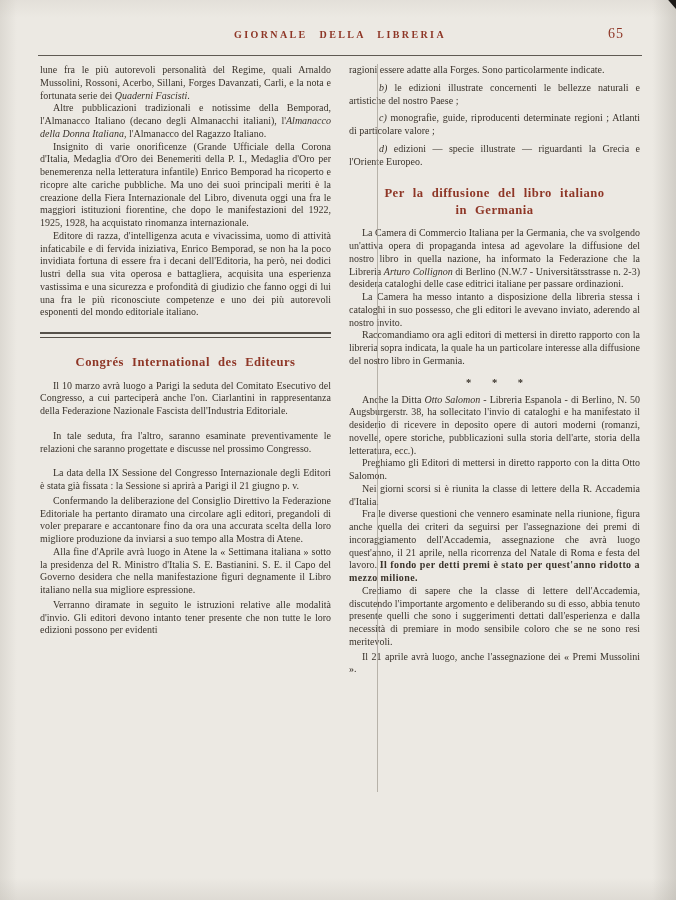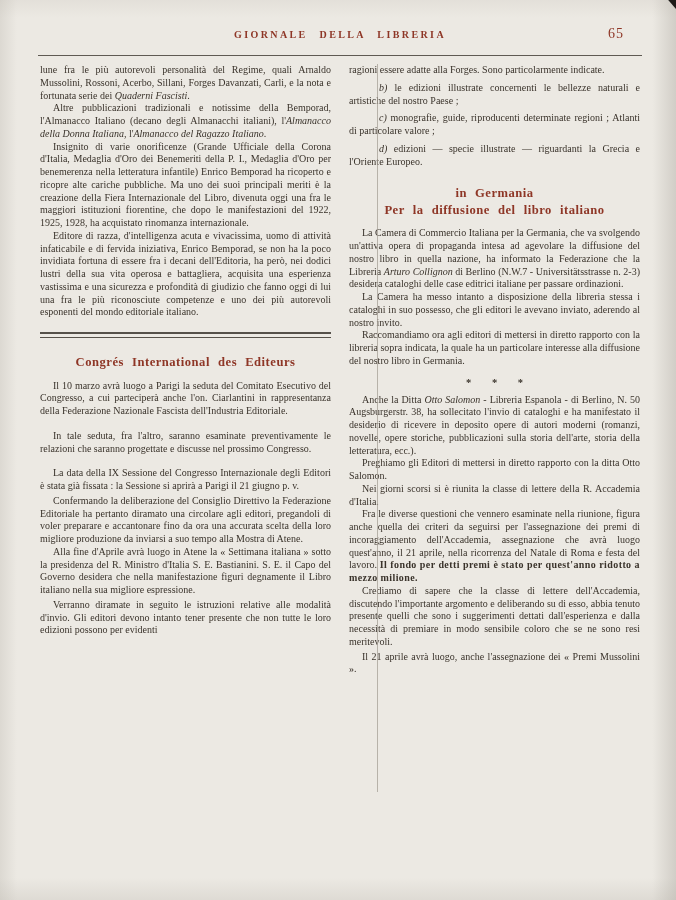--- a/index.html
+++ b/index.html
@@ -89,21 +89,21 @@
     <div class="journal-title">GIORNALE DELLA LIBRERIA</div>
     <div class="page-number">65</div>
   </div>
   <div class="header-rule"></div>
 
   <div class="columns">
     <div class="col-divider"></div>
 
     <div class="col left">
       <p class="para noindent"><span>lune fra le più autorevoli personalità del Regime, quali Arnaldo Mussolini, Rossoni, Acerbo, Sillani, Forges Davanzati, Carli, e la nota e fortunata serie dei </span><span style="font-style: italic;">Quaderni Fascisti</span><span>.</span></p>
-      <p class="para"><span>Altre pubblicazioni tradizionali e notissime della Bemporad, </span><span style="">l'Almanacco Italiano</span><span> (decano degli Almanacchi italiani), l'</span><span style="font-style: italic;">Almanacco della Donna Italiana</span><span>, l'</span><span style="font-style: italic;">Almanacco del Ragazzo Italiano</span><span>.</span></p>
+      <p class="para"><span>Altre pubblicazioni tradizionali e notissime della Bemporad, </span><span style="">l'Almanacco Italiano</span><span> (decano degli Almanacchi italiani), l'</span><span style="font-style: italic;">Almanacco della Donna Italiana</span><span>, l'</span><span style="">Almanacco del Ragazzo Italiano</span><span>.</span></p>
       <p class="para"><span>Insignito di varie onorificenze (Grande Ufficiale della Corona d'Italia, Medaglia d'Oro dei Benemeriti della P. I., Medaglia d'Oro per benemerenza nella letteratura infantile) Enrico Bemporad ha ricoperto e ricopre alte cariche pubbliche. Ma uno dei suoi principali meriti è la creazione della Fiera Internazionale del Libro, divenuta oggi una fra le maggiori istituzioni fiorentine, che dopo le manifestazioni del 1922, 1925, 1928, ha acquistato rinomanza internazionale.</span></p>
       <p class="para"><span>Editore di razza, d'intelligenza acuta e vivacissima, uomo di attività infaticabile e di fervida iniziativa, Enrico Bemporad, se non ha la poco invidiata fortuna di essere fra i decani dell'Editoria, ha però, nei dodici lustri della sua vita operosa e battagliera, acquisita una esperienza vastissima e una sicurezza e profondità di giudizio che fanno oggi di lui una fra le più riconosciute competenze e uno dei più autorevoli esponenti del mondo editoriale italiano.</span></p>
 
       <div class="double-rule"></div>
 
       <h2 class="art-heading">
         <span class="hline">Congrés International des Editeurs</span>
       </h2>
       <p class="para"><span>Il 10 marzo avrà luogo a Parigi la seduta del Comitato Esecutivo del Congresso, a cui parteciperà anche l'on. Ciarlantini in rappresentanza della Federazione Nazionale Fascista dell'Industria Editoriale.</span></p>
       <p class="para gap"><span>In tale seduta, fra l'altro, saranno esaminate preventivamente le relazioni che saranno progettate e discusse nel prossimo Congresso.</span></p>
@@ -115,22 +115,22 @@
     </div>
 
     <div class="col right">
       <p class="para noindent"><span>ragioni essere adatte alla Forges. Sono particolarmente indicate.</span></p>
 
       <p class="para listitem"><span style="font-style: italic;">b)</span><span> le edizioni illustrate concernenti le bellezze naturali e artistiche del nostro Paese ;</span></p>
       <p class="para listitem"><span style="font-style: italic;">c)</span><span> monografie, guide, riproducenti determinate regioni ; Atlanti di particolare valore ;</span></p>
       <p class="para listitem"><span style="font-style: italic;">d)</span><span> edizioni — specie illustrate — riguardanti la Grecia e l'Oriente Europeo.</span></p>
 
       <h2 class="art-heading mt-lg">
+        <span class="hline">Per la diffusione del libro italiano</span>
         <span class="hline">in Germania</span>
-        <span class="hline">Per la diffusione del libro italiano</span>
       </h2>
       <p class="para"><span>La Camera di Commercio Italiana per la Germania, che va svolgendo un'attiva opera di propaganda intesa ad agevolare la diffusione del nostro libro in quella nazione, ha informato la Federazione che la Libreria </span><span style="font-style: italic;">Arturo Collignon</span><span> di Berlino (N.W.7 - Universitätsstrasse n. 2-3) desidera cataloghi delle case editrici italiane per passare ordinazioni.</span></p>
       <p class="para"><span>La Camera ha messo intanto a disposizione della libreria stessa i cataloghi in suo possesso, che gli editori le avevano inviato, aderendo al nostro invito.</span></p>
       <p class="para"><span>Raccomandiamo ora agli editori di mettersi in diretto rapporto con la libreria sopra indicata, la quale ha un particolare interesse alla diffusione del nostro libro in Germania.</span></p>
 
       <div class="stars-sep">* * *</div>
 
       <p class="para"><span>Anche la Ditta </span><span style="font-style: italic;">Otto Salomon</span><span> - Libreria Espanola - di Berlino, N. 50 Augsburgerstr. 38, ha sollecitato l'invio di cataloghi e ha manifestato il desiderio di ricevere in deposito opere di autori moderni (romanzi, novelle, opere storiche, pubblicazioni sulla storia dell'arte, storia della letteratura, ecc.).</span></p>
       <p class="para"><span>Preghiamo gli Editori di mettersi in diretto rapporto con la ditta Otto Salomon.</span></p>
 

